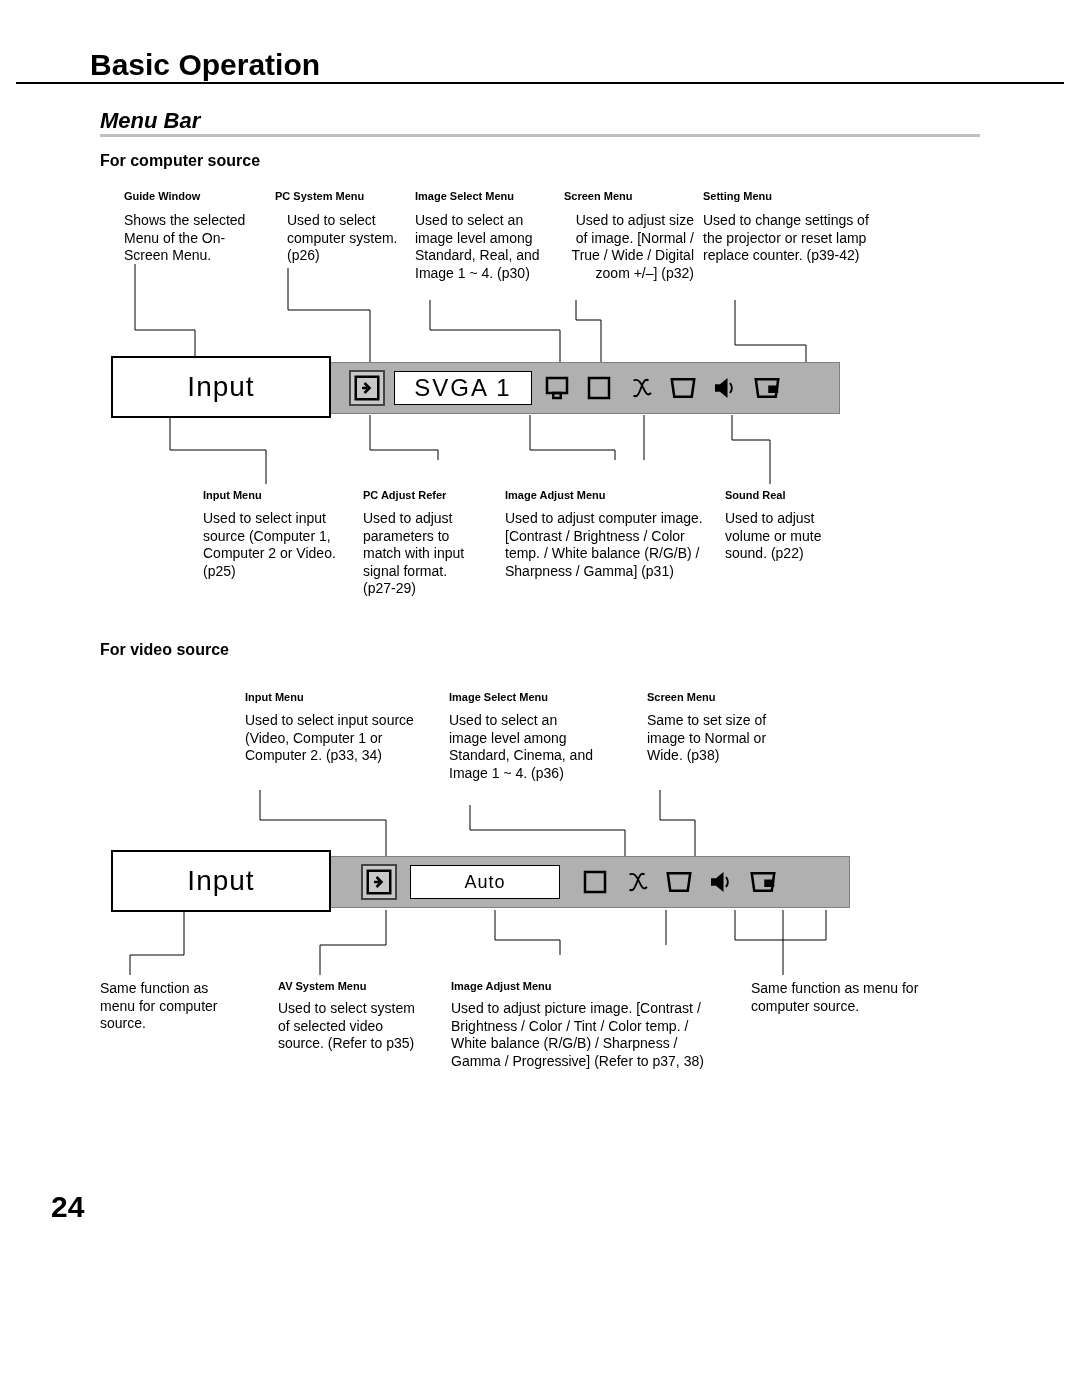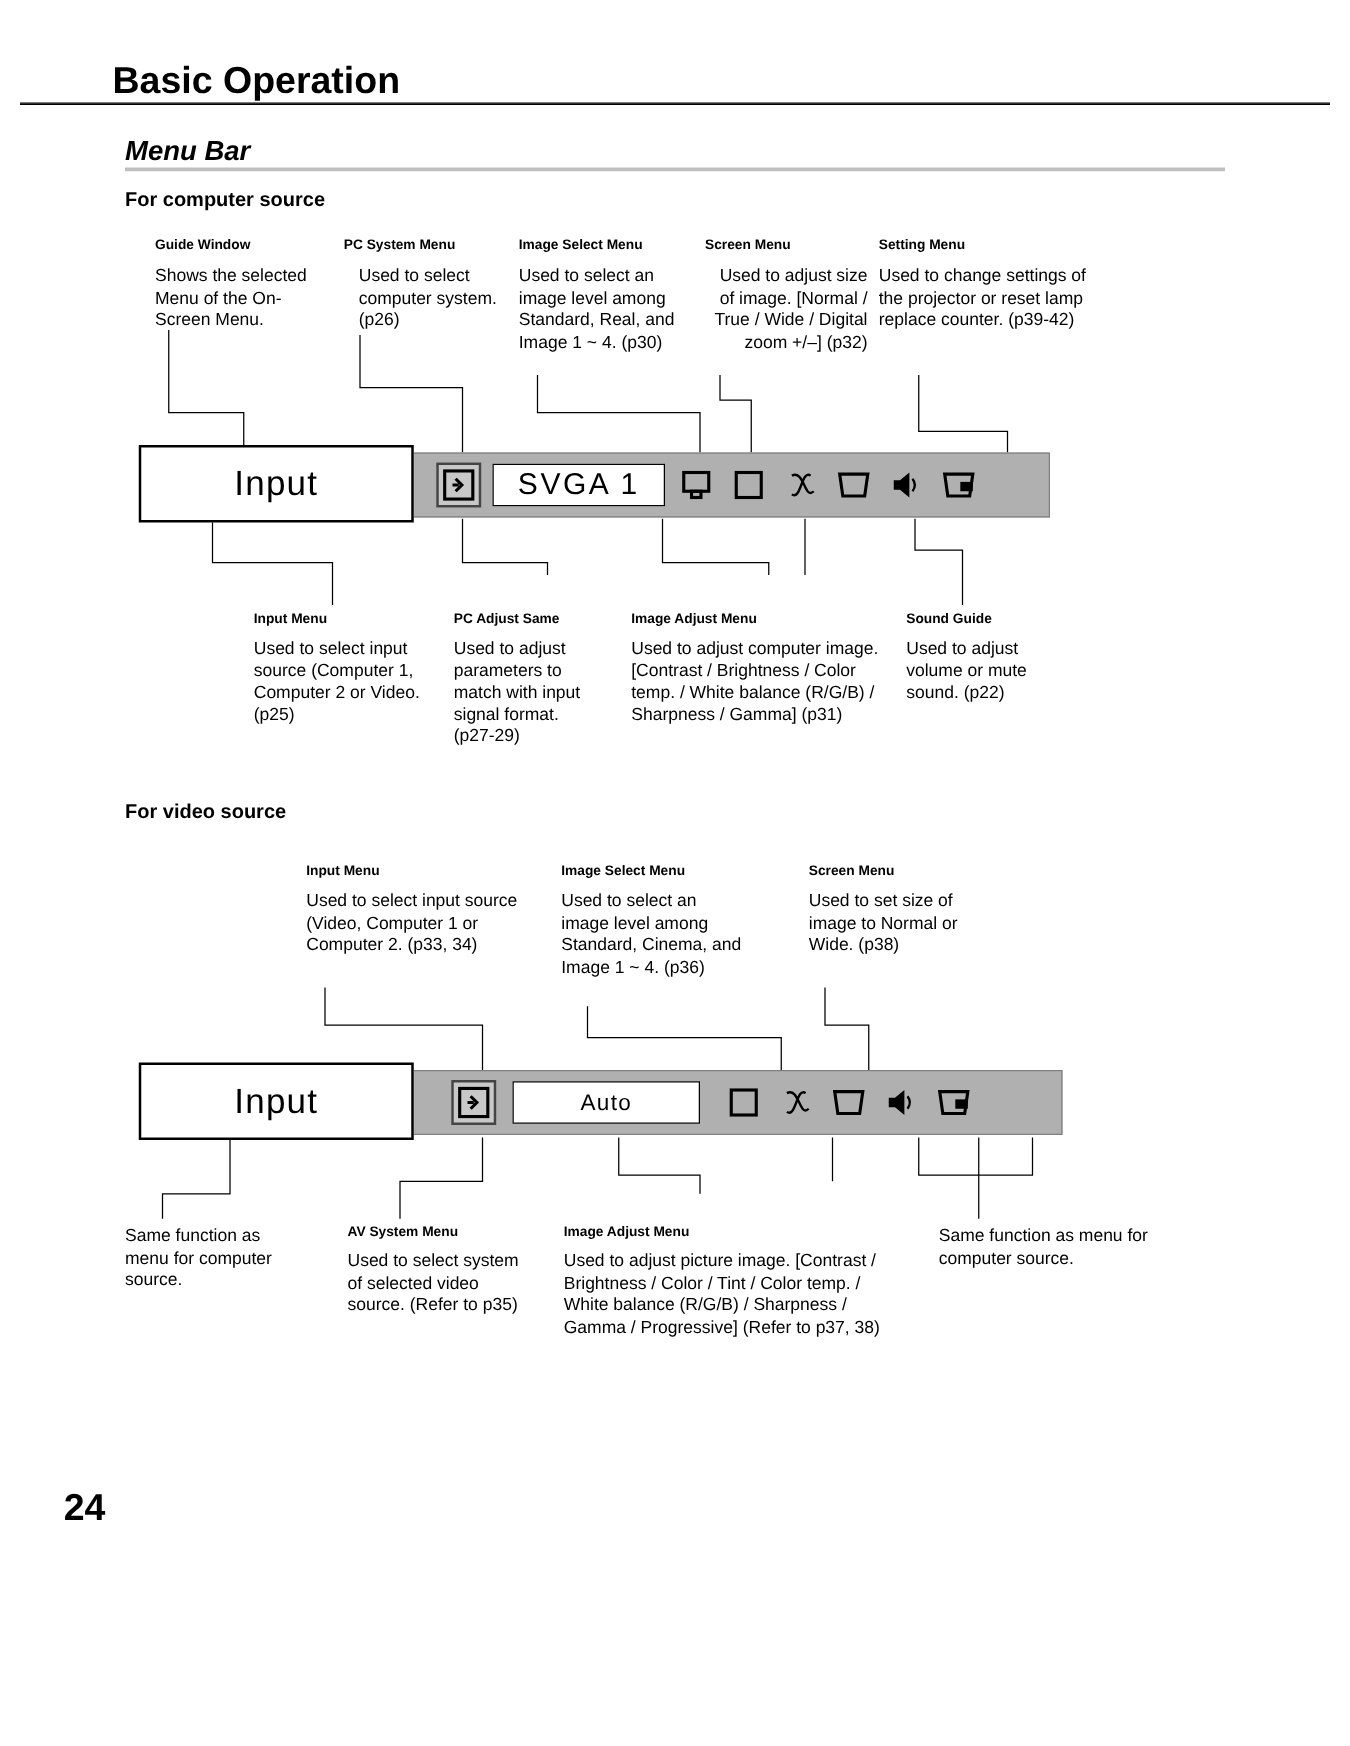--- a/index.html
+++ b/index.html
@@ -192,39 +192,39 @@
     <svg viewBox="0 0 24 24">
         <path d="M3 5 L21 5 L19 19 L5 19 Z" fill="none" stroke="#000" stroke-width="2"></path>
         <rect x="13" y="10" width="8" height="6" fill="#000"></rect>
       </svg>
   </div>
 </div>
 
 <div class="callout-title" style="left:203px; top:489px;">Input Menu</div>
 <div class="callout-desc" style="left:203px; top:510px; width:150px;">Used to select input source (Computer 1, Computer 2 or Video. (p25)</div>
 
-<div class="callout-title" style="left:363px; top:489px;">PC Adjust Same</div>
+<div class="callout-title" style="left:363px; top:489px;">PC Adjust Refer</div>
 <div class="callout-desc" style="left:363px; top:510px; width:110px;">Used to adjust parameters to match with input signal format. (p27-29)</div>
 
 <div class="callout-title" style="left:505px; top:489px;">Image Adjust Menu</div>
 <div class="callout-desc" style="left:505px; top:510px; width:215px;">Used to adjust computer image. [Contrast / Brightness / Color temp. /  White balance (R/G/B) / Sharpness /  Gamma]   (p31)</div>
 
-<div class="callout-title" style="left:725px; top:489px;">Sound Guide</div>
+<div class="callout-title" style="left:725px; top:489px;">Sound Real</div>
 <div class="callout-desc" style="left:725px; top:510px; width:115px;">Used to adjust volume or mute sound.  (p22)</div>
 
 <div class="sub-heading" style="left:100px; top:641px;">For video source</div>
 
 <div class="callout-title" style="left:245px; top:691px;">Input Menu</div>
 <div class="callout-desc" style="left:245px; top:712px; width:190px;">Used to select input source (Video, Computer 1 or Computer 2.     (p33, 34)</div>
 
 <div class="callout-title" style="left:449px; top:691px;">Image Select Menu</div>
 <div class="callout-desc" style="left:449px; top:712px; width:145px;">Used to select an image level among Standard, Cinema, and Image 1 ~ 4. (p36)</div>
 
 <div class="callout-title" style="left:647px; top:691px;">Screen Menu</div>
-<div class="callout-desc" style="left:647px; top:712px; width:130px;">Used to set size of image to Normal or Wide. (p38)</div>
+<div class="callout-desc" style="left:647px; top:712px; width:130px;">Same to set size of image to Normal or Wide. (p38)</div>
 
 <svg class="leader-svg" style="left:0; top:0;" width="1080" height="1200">
   <polyline points="260,790 260,820 386,820 386,856"></polyline>
   <polyline points="470,805 470,830 625,830 625,856"></polyline>
   <polyline points="660,790 660,820 695,820 695,856"></polyline>
 
   <polyline points="184,910 184,955 130,955 130,975"></polyline>
   <polyline points="386,910 386,945 320,945 320,975"></polyline>
   <polyline points="495,910 495,940 560,940 560,955"></polyline>
   <polyline points="666,910 666,945"></polyline>

